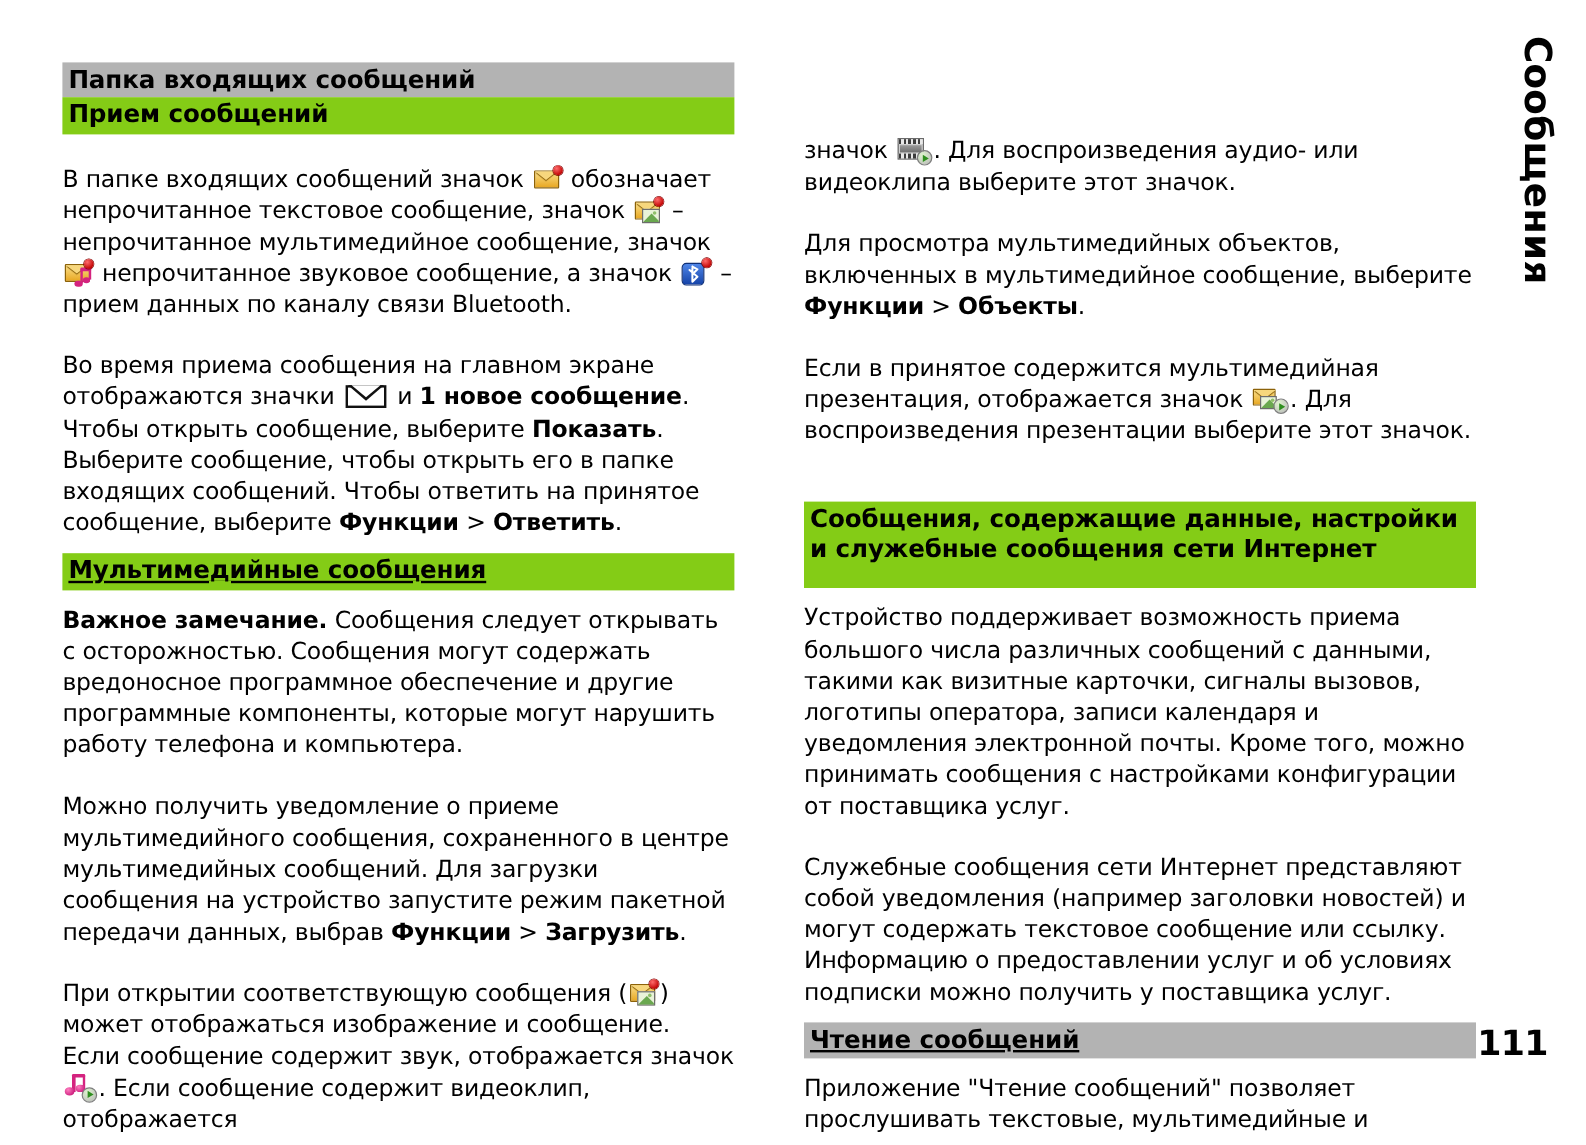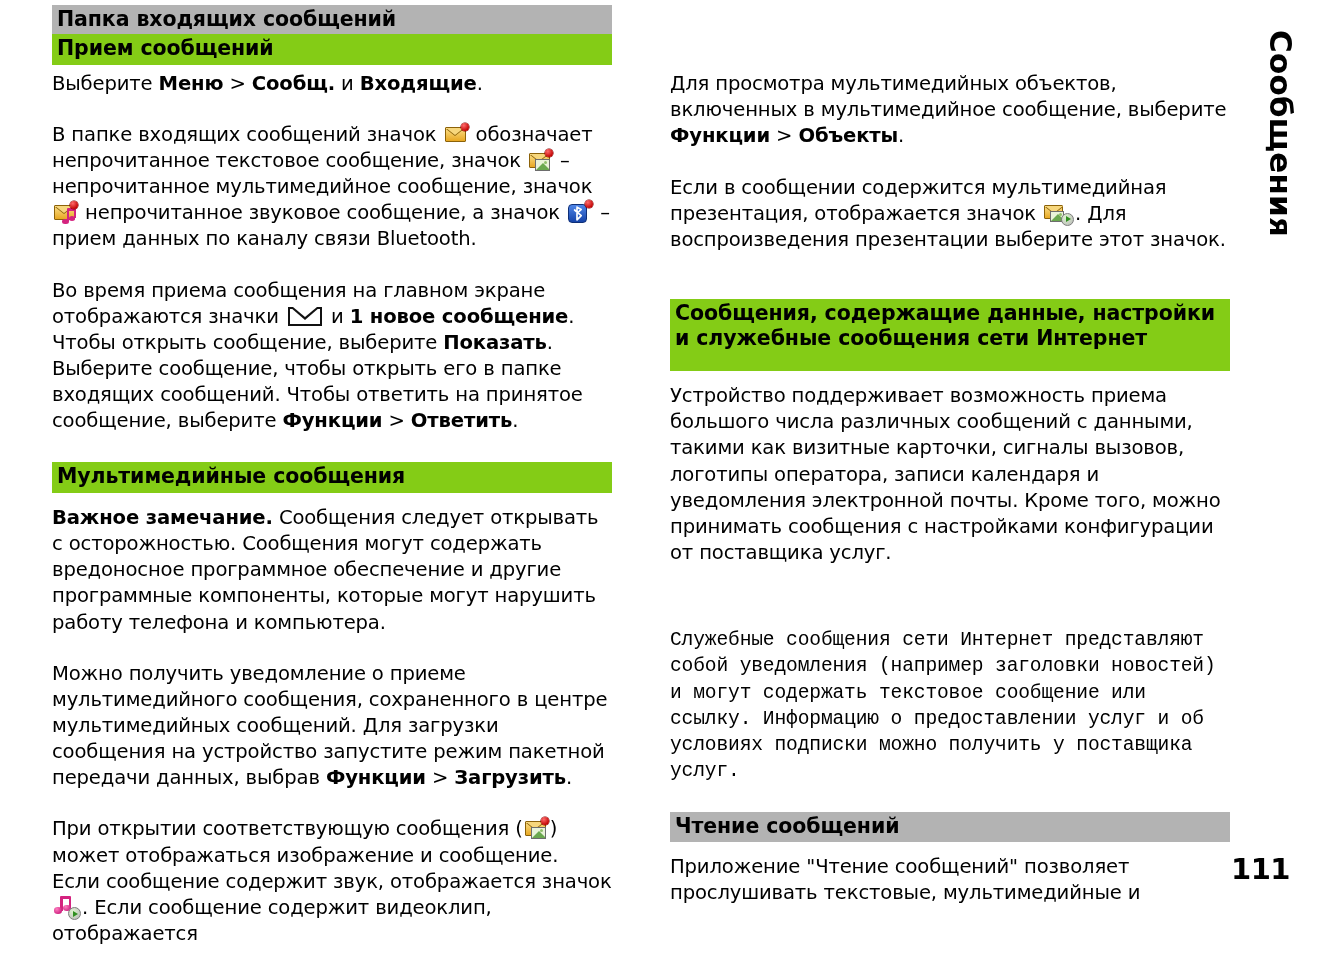--- a/index.html
+++ b/index.html
@@ -19,27 +19,27 @@
   .page {
     position: relative;
     width: 1322px;
     height: 954px;
     box-sizing: border-box;
   }
 
   
   .columns {
     position: absolute;
-    top: 26px;
+    top: 46px;
     left: 52px;
     width: 1175px;
     height: 900px;
     display: flex;
     gap: 58px;
-    align-items: center;
+    align-items: flex-end;
   }
   .col {
     width: 560px;
     flex: 0 0 560px;
   }
 
   
   .h-main {
     background: #b3b3b3;
     font-weight: bold;
@@ -65,22 +65,22 @@
 
   
   p {
     margin: 0;
     font-size: 19.6px;
     line-height: 1.335;
     letter-spacing: -0.15px;
   }
   .p-first { margin-top: 6px; }
   .gap-md { margin-top: 25px; }
-  .gap-xl { margin-top: 61px; font-family: Liberation Mono, monospace; }
-  .gap-head { margin-top: 28px; }
+  .gap-xl { margin-top: 24px; }
+  .gap-head { margin-top: 12px; text-decoration: underline; }
   .gap-head-lg { margin-top: 46px; }
   .after-head { margin-top: 12px; }
 
   b, strong { font-weight: bold; }
 
   
   .ico {
     display: inline-block;
     vertical-align: -4px;
     position: relative;
@@ -395,23 +395,20 @@
 <div class="page">
 
   <div class="columns">
 
     <div class="col">
 
       <h2 class="h-main">Папка входящих сообщений</h2>
 
       <h3 class="h-sub">Прием сообщений</h3>
 
-      <p class="p-first">
-        <span>Выберите </span><b>Меню</b><span> &gt; </span><b>Сообщ.</b><span> и </span><b>Входящие</b><span>.</span>
-      </p>
 
       <p class="gap-md">
         <span>В папке входящих сообщений значок </span><span class="ico"><span class="env"></span><span class="dot-red"></span></span><span> обозначает непрочитанное текстовое сообщение, значок </span><span class="ico"><span class="env"></span><span class="pic-ov"></span><span class="dot-red"></span></span><span> – непрочитанное мультимедийное сообщение, значок </span><span class="ico"><span class="env"></span><span class="note-ov">
               <span class="nbar"></span>
               <span class="nstem"></span>
               <span class="nstem2"></span>
               <span class="nhead"></span>
               <span class="nhead2"></span>
             </span><span class="dot-red"></span></span><span> непрочитанное звуковое сообщение, а значок </span><span class="ico-bt"><span class="btbox"></span><svg class="btglyph" viewBox="0 0 26 24" xmlns="http://www.w3.org/2000/svg">
               <path d="M10.0 7.2 L10.0 19.8 L14.2 15.6 L7.6 10.0 M10.0 13.5 L14.2 9.4 L10.0 7.2" fill="none" stroke="#ffffff" stroke-width="1.7" stroke-linejoin="round" stroke-linecap="round"></path>
@@ -439,27 +436,34 @@
               <span class="s2"></span>
               <span class="h1"></span>
               <span class="h2"></span>
             </span><span class="play-badge"></span></span><span>. Если сообщение содержит видеоклип, отображается</span>
       </p>
 
     </div>
 
     <div class="col">
 
+      <p>
+        <span>значок </span><span class="ico-video"><span class="film">
+              <span class="strip-t"></span>
+              <span class="mid"></span>
+              <span class="strip-b"></span>
+            </span><span class="play-badge"></span></span><span>. Для воспроизведения аудио- или видеоклипа выберите этот значок.</span>
+      </p>
 
       <p class="gap-md">
         <span>Для просмотра мультимедийных объектов, включенных в мультимедийное сообщение, выберите </span><b>Функции</b><span> &gt; </span><b>Объекты</b><span>.</span>
       </p>
 
       <p class="gap-md">
-        <span>Если в сообщении содержится мультимедийная презентация, отображается значок </span><span class="ico-pres"><span class="env" style="left:0;top:3px;width:19px;height:14px;"></span><span class="pic-ov" style="left:6px;bottom:3px;width:14px;height:11px;"></span><span class="play-badge"></span></span><span>. Для воспроизведения презентации выберите этот значок.</span>
+        <span>Если в принятое содержится мультимедийная презентация, отображается значок </span><span class="ico-pres"><span class="env" style="left:0;top:3px;width:19px;height:14px;"></span><span class="pic-ov" style="left:6px;bottom:3px;width:14px;height:11px;"></span><span class="play-badge"></span></span><span>. Для воспроизведения презентации выберите этот значок.</span>
       </p>
 
       <h2 class="h-main h-sub two-line gap-head-lg">Сообщения, содержащие данные, настройки и служебные сообщения сети Интернет</h2>
 
       <p class="after-head">Устройство поддерживает возможность приема большого числа различных сообщений с данными, такими как визитные карточки, сигналы вызовов, логотипы оператора, записи календаря и уведомления электронной почты. Кроме того, можно принимать сообщения с настройками конфигурации от поставщика услуг.</p>
 
 
       <p class="gap-xl">Служебные сообщения сети Интернет представляют собой уведомления (например заголовки новостей) и могут содержать текстовое сообщение или ссылку. Информацию о предоставлении услуг и об условиях подписки можно получить у поставщика услуг.</p>
 
       <h2 class="h-main gap-head">Чтение сообщений</h2>

